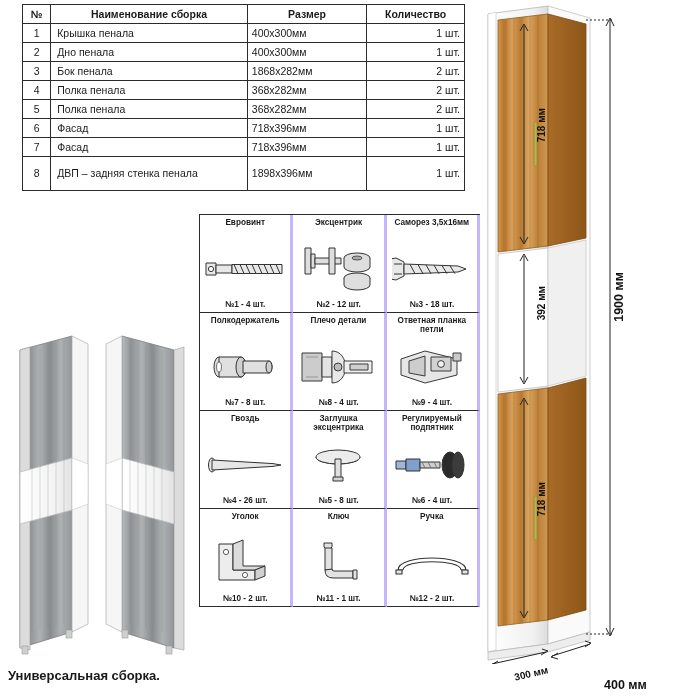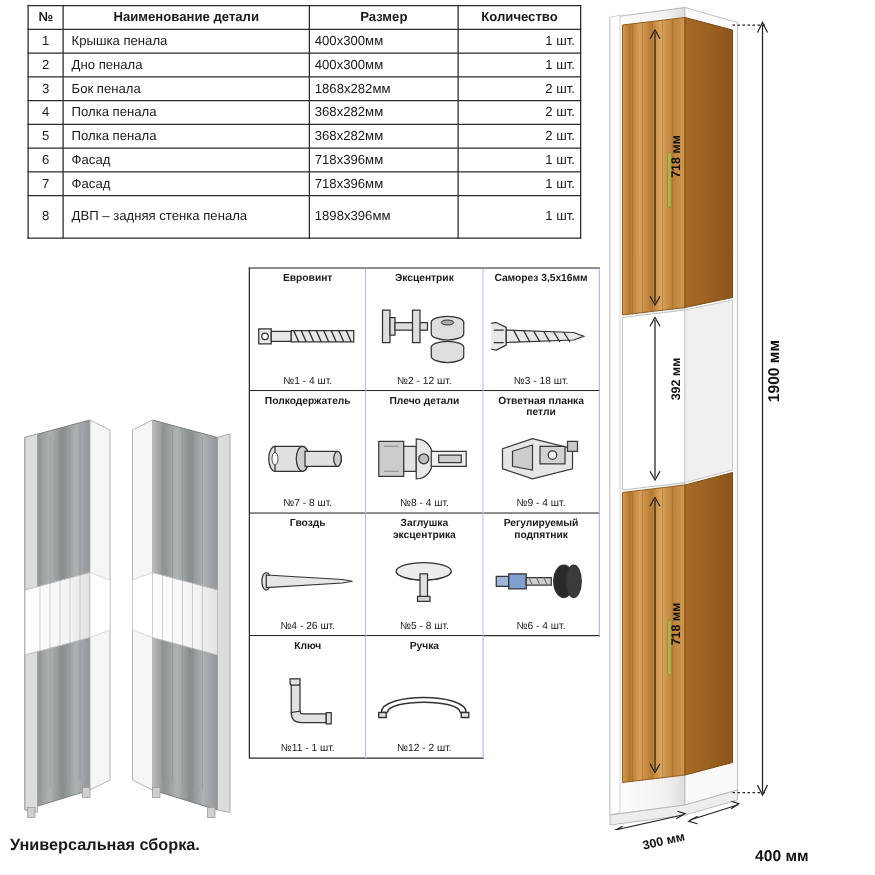--- a/index.html
+++ b/index.html
@@ -34,33 +34,33 @@
   
   #hardware {
     position:absolute; left:199px; top:214px;
     width:281px;
     display:grid;
     grid-template-columns:repeat(3, 1fr);
     border-left:1px solid #2b2b2b;
     border-top:1px solid #2b2b2b;
   }
   .hw-cell {
-    border-right:1px solid #c4b5fd;
+    border-right:3px solid #c4b5fd;
     border-bottom:1px solid #2b2b2b;
     padding:3px 2px 2px;
     display:flex; flex-direction:column; align-items:center;
     height:98px;
     background:#fff;
   }
   .hw-title {
     font-size:8.2px; font-weight:bold; text-align:center;
     line-height:1.12; min-height:19px;
   }
   .hw-art { flex:1; display:flex; align-items:center; justify-content:center; width:100%; }
-  .hw-qty { font-size:8.2px; text-align:left; padding-bottom:1px; }
+  .hw-qty { font-size:8.2px; text-align:left; padding-bottom:1px;font-weight:bold; }
 
   
   #cabinet { position:absolute; left:486px; top:4px; width:140px; height:660px; }
 
   
   #grey-pair { position:absolute; left:10px; top:332px; width:185px; height:330px; }
 
   
   #caption {
     position:absolute; left:8px; top:668px;
@@ -76,21 +76,21 @@
   .dim.vert { writing-mode:vertical-rl; transform:rotate(180deg); }
   .dim.big { font-size:12.5px; }
 </style>
 </head>
 <body>
 
 <table id="parts-table">
   <thead>
     <tr>
       <th>№</th>
-      <th>Наименование детали</th>
+      <th>Наименование сборка</th>
       <th>Размер</th>
       <th>Количество</th>
     </tr>
   </thead>
   <tbody>
     <tr>
       <td class="num">1</td>
       <td class="name">Крышка пенала</td>
       <td class="size">400х300мм</td>
       <td class="qty">1 шт.</td>
@@ -282,20 +282,35 @@
           <path d="M28 14 h20 v6 H28z" fill="#cfcfcf"></path>
           <path d="M30 14 l3 6 M36 14 l3 6 M42 14 l3 6" fill="none" stroke="#777"></path>
           <ellipse cx="58" cy="17" rx="8" ry="13" fill="#2a2a2a"></ellipse>
           <ellipse cx="66" cy="17" rx="6" ry="13" fill="#3b3b3b"></ellipse>
         </g>
       </svg>
     </div>
     <div class="hw-qty">№6 - 4 шт.</div>
   </div>
 
+  <div class="hw-cell">
+    <div class="hw-title">Уголок</div>
+    <div class="hw-art">
+      <svg width="72" height="50" viewBox="0 0 72 50">
+        <g stroke="#333" fill="#ededed" stroke-width="1">
+          <path d="M10 6 h14 v26 h22 v10 H10 Z"></path>
+          <path d="M24 6 l10 -4 v26 h22 l-10 4 H24z" fill="#dcdcdc"></path>
+          <path d="M46 32 l10 -4 v10 l-10 4z" fill="#d0d0d0"></path>
+        </g>
+        <circle cx="17" cy="14" r="2.6" fill="#fff" stroke="#333" stroke-width=".8"></circle>
+        <circle cx="36" cy="37" r="2.6" fill="#fff" stroke="#333" stroke-width=".8"></circle>
+      </svg>
+    </div>
+    <div class="hw-qty">№10 - 2 шт.</div>
+  </div>
 
   <div class="hw-cell">
     <div class="hw-title">Ключ</div>
     <div class="hw-art">
       <svg width="60" height="48" viewBox="0 0 60 48">
         <g stroke="#333" fill="#e2e2e2" stroke-width="1">
           <path d="M16 4 h8 v4 l-2 2 h-4 l-2 -2z"></path>
           <path d="M17 9 h7 v22 h-7z"></path>
           <path d="M17 31 q0 8 8 8 h20 v-7 H26 q-2 0 -2 -2 v0z"></path>
           <path d="M45 31 h4 v9 h-4z"></path>

